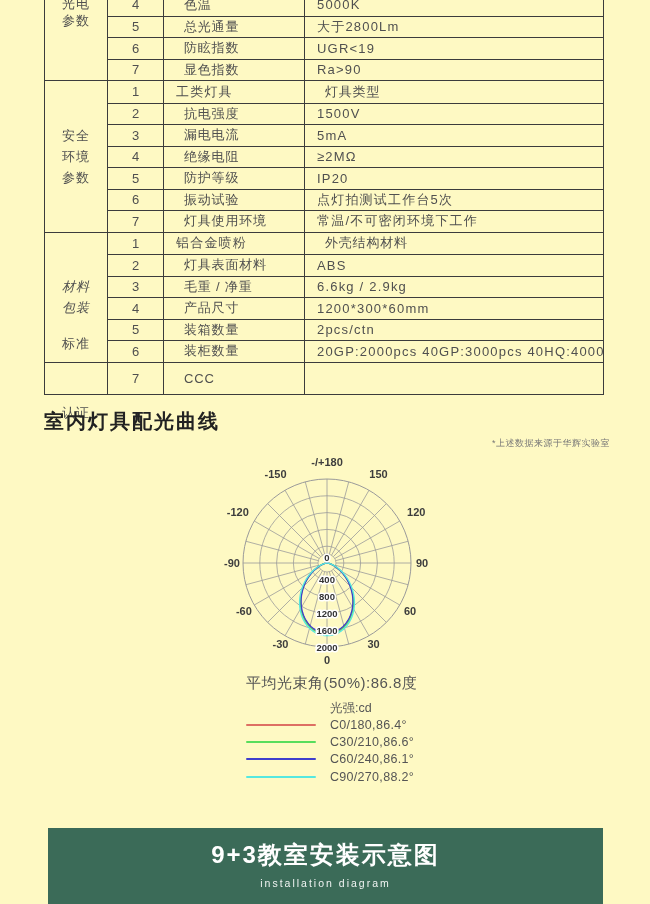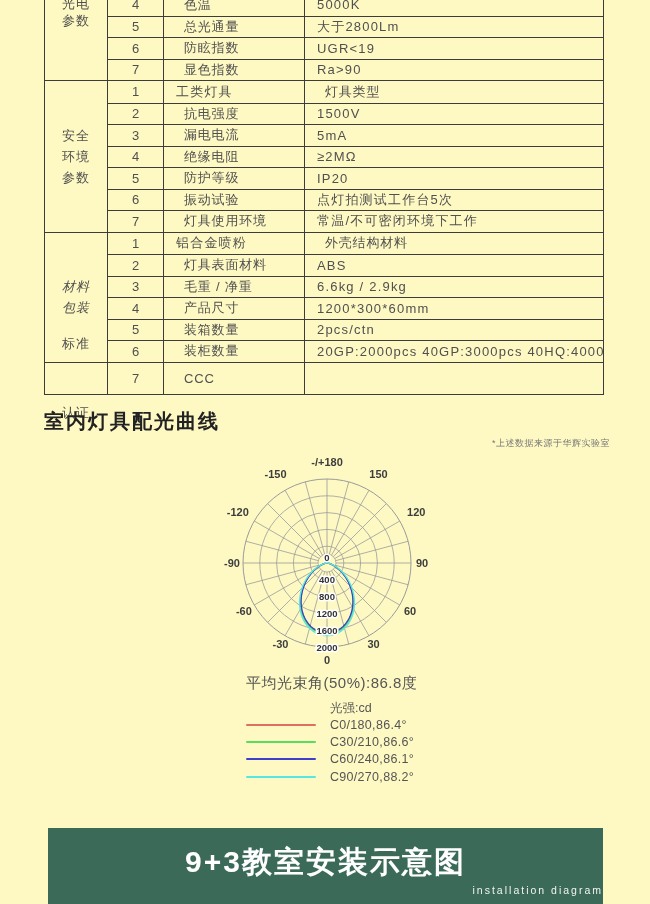--- a/index.html
+++ b/index.html
@@ -61,22 +61,22 @@
   .legend-title{font-size:12.5px;margin-left:84px;height:16px;}
   .legend-row{display:flex;align-items:center;height:17.3px;}
   .legend-line{display:inline-block;width:70px;height:2px;border-radius:1px;flex:0 0 70px;}
   .legend-label{font-size:12.5px;margin-left:14px;letter-spacing:0.3px;}
 
   
   .banner{
     position:absolute;left:48px;top:828px;width:555px;height:80px;
     text-align:center;color:#fff;
   }
-  .banner-title{padding-top:17px;font-size:30px;line-height:34px;font-weight:bold;letter-spacing:2px;}
-  .banner-subtitle{margin-top:5px;font-size:10.5px;letter-spacing:2px;color:rgba(255,255,255,0.92);text-align:right;}
+  .banner-title{padding-top:10px;font-size:24px;line-height:34px;font-weight:bold;letter-spacing:2px;}
+  .banner-subtitle{margin-top:5px;font-size:10.5px;letter-spacing:2px;color:rgba(255,255,255,0.92);}
 </style>
 </head>
 <body>
 
 <div class="page">
 
   <div class="spec-table">
       <div class="tgroup">
         <div class="gcell gtop" style="grid-row: 1 / span 4;">
           <div>光电</div>

